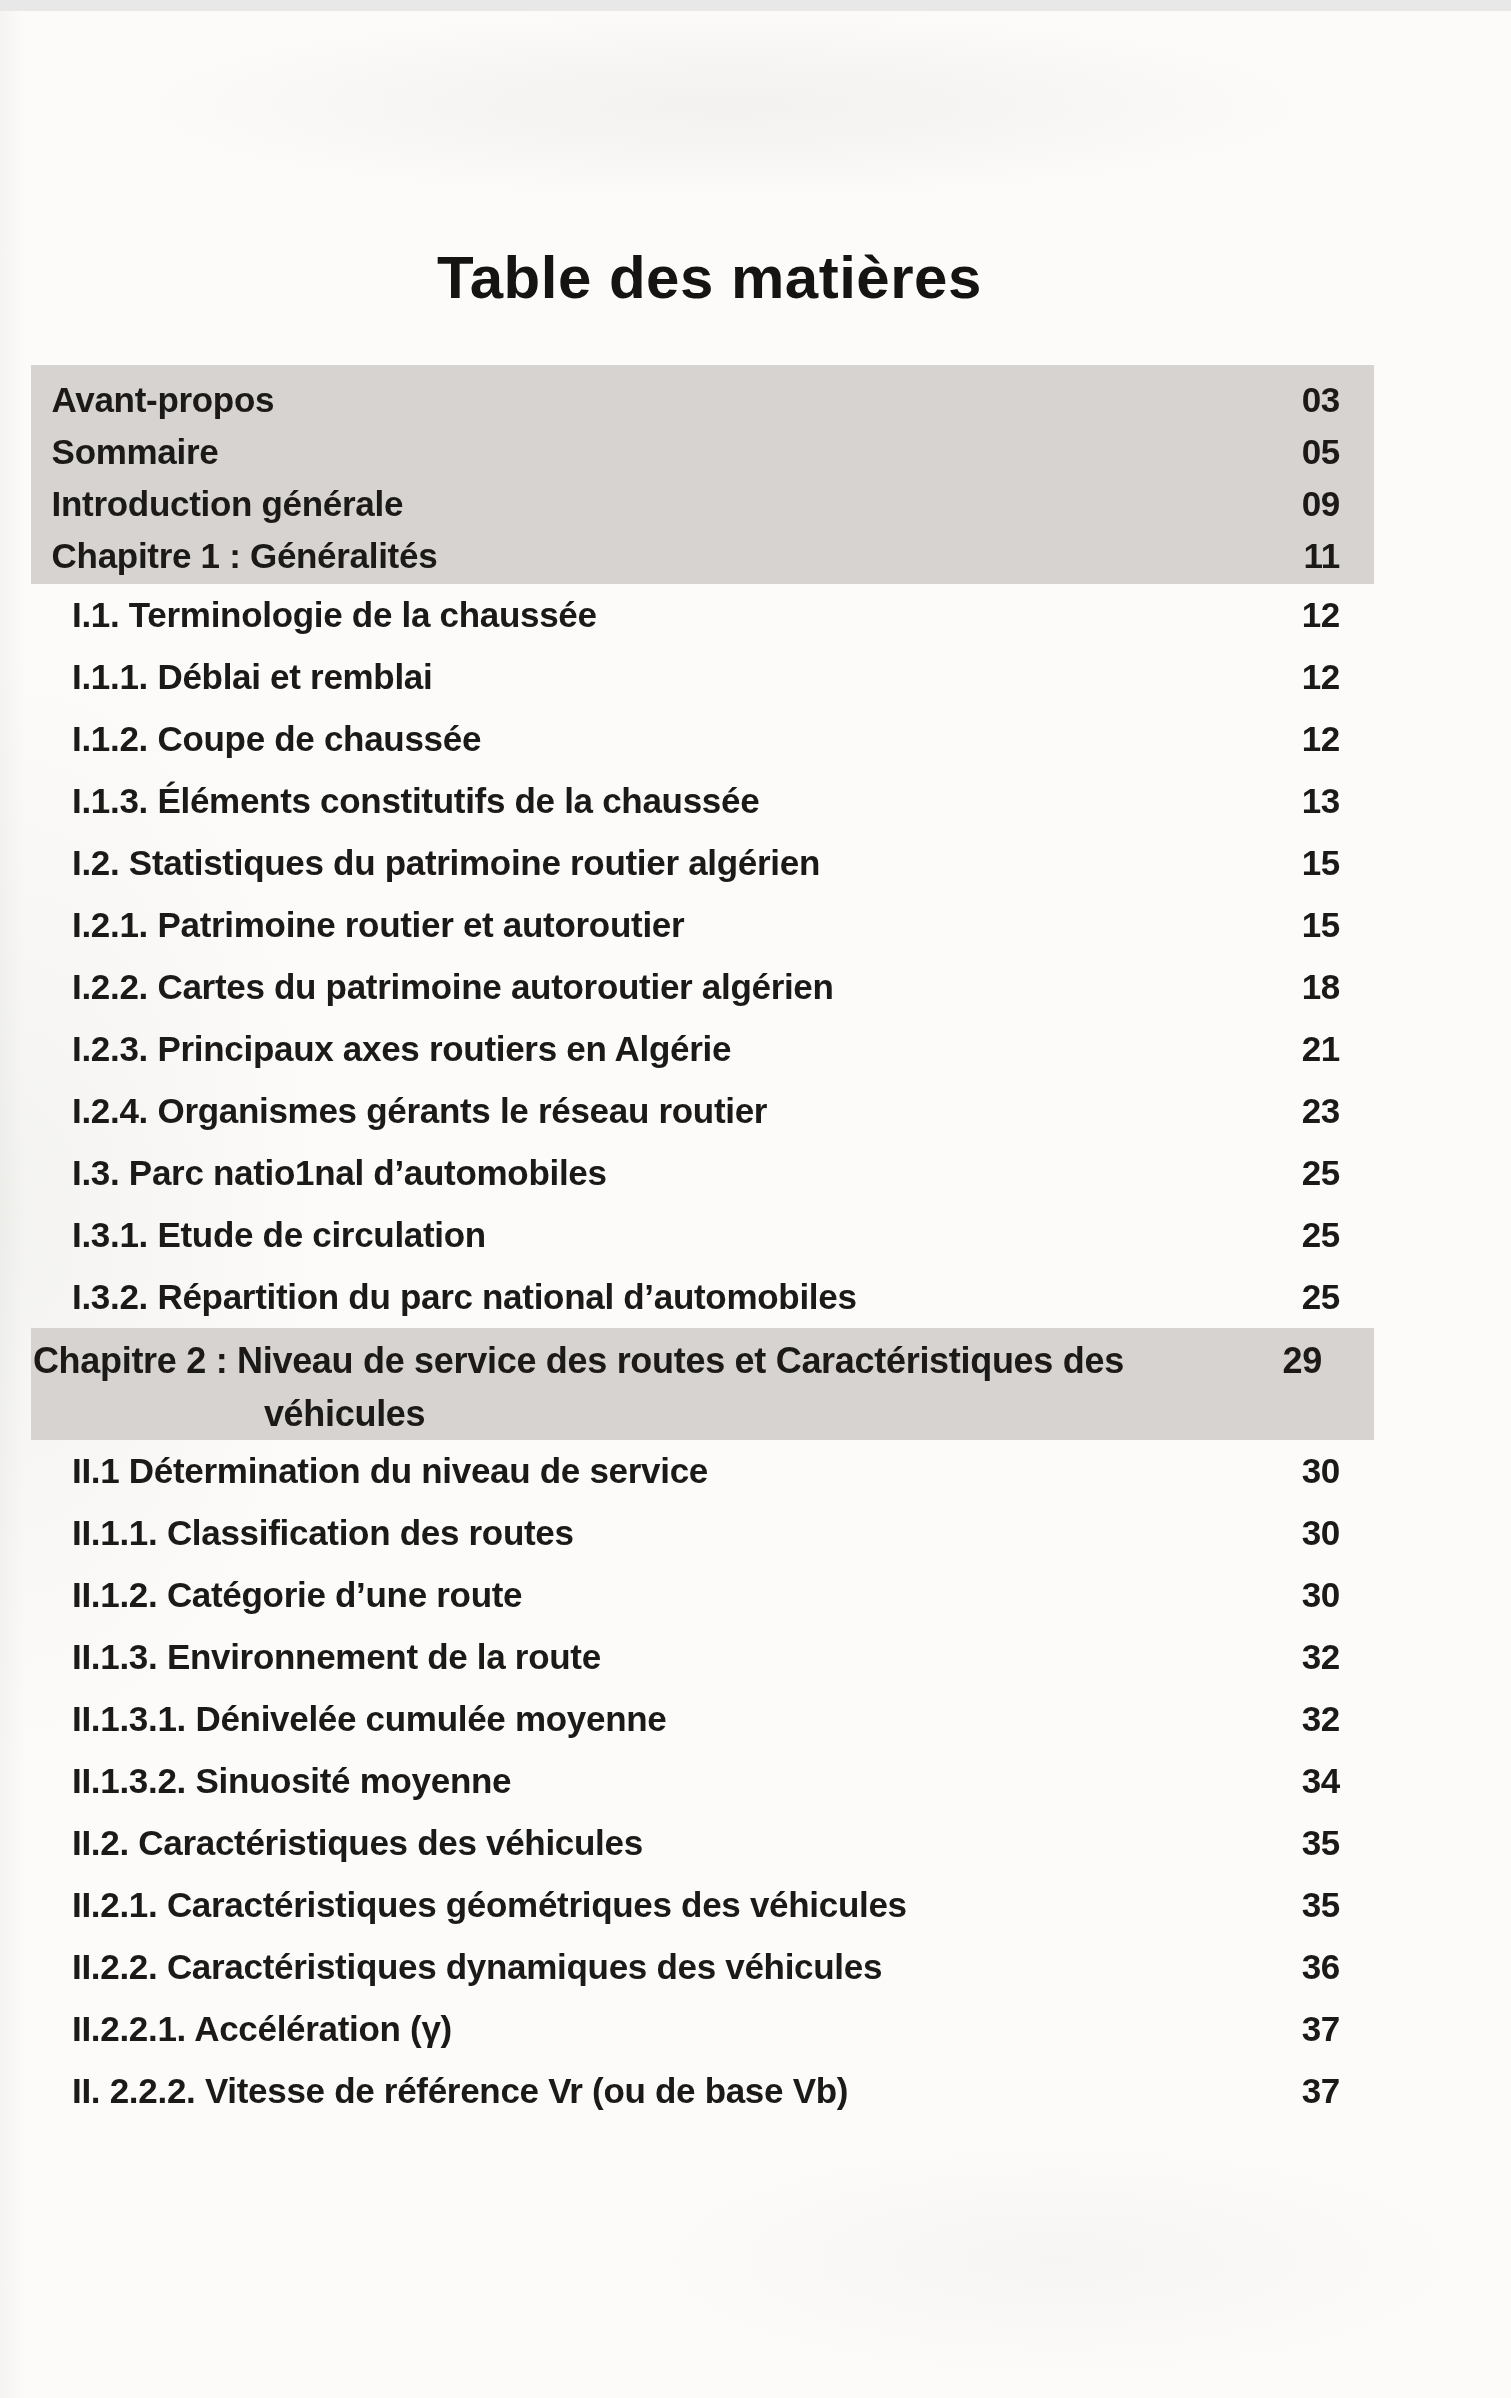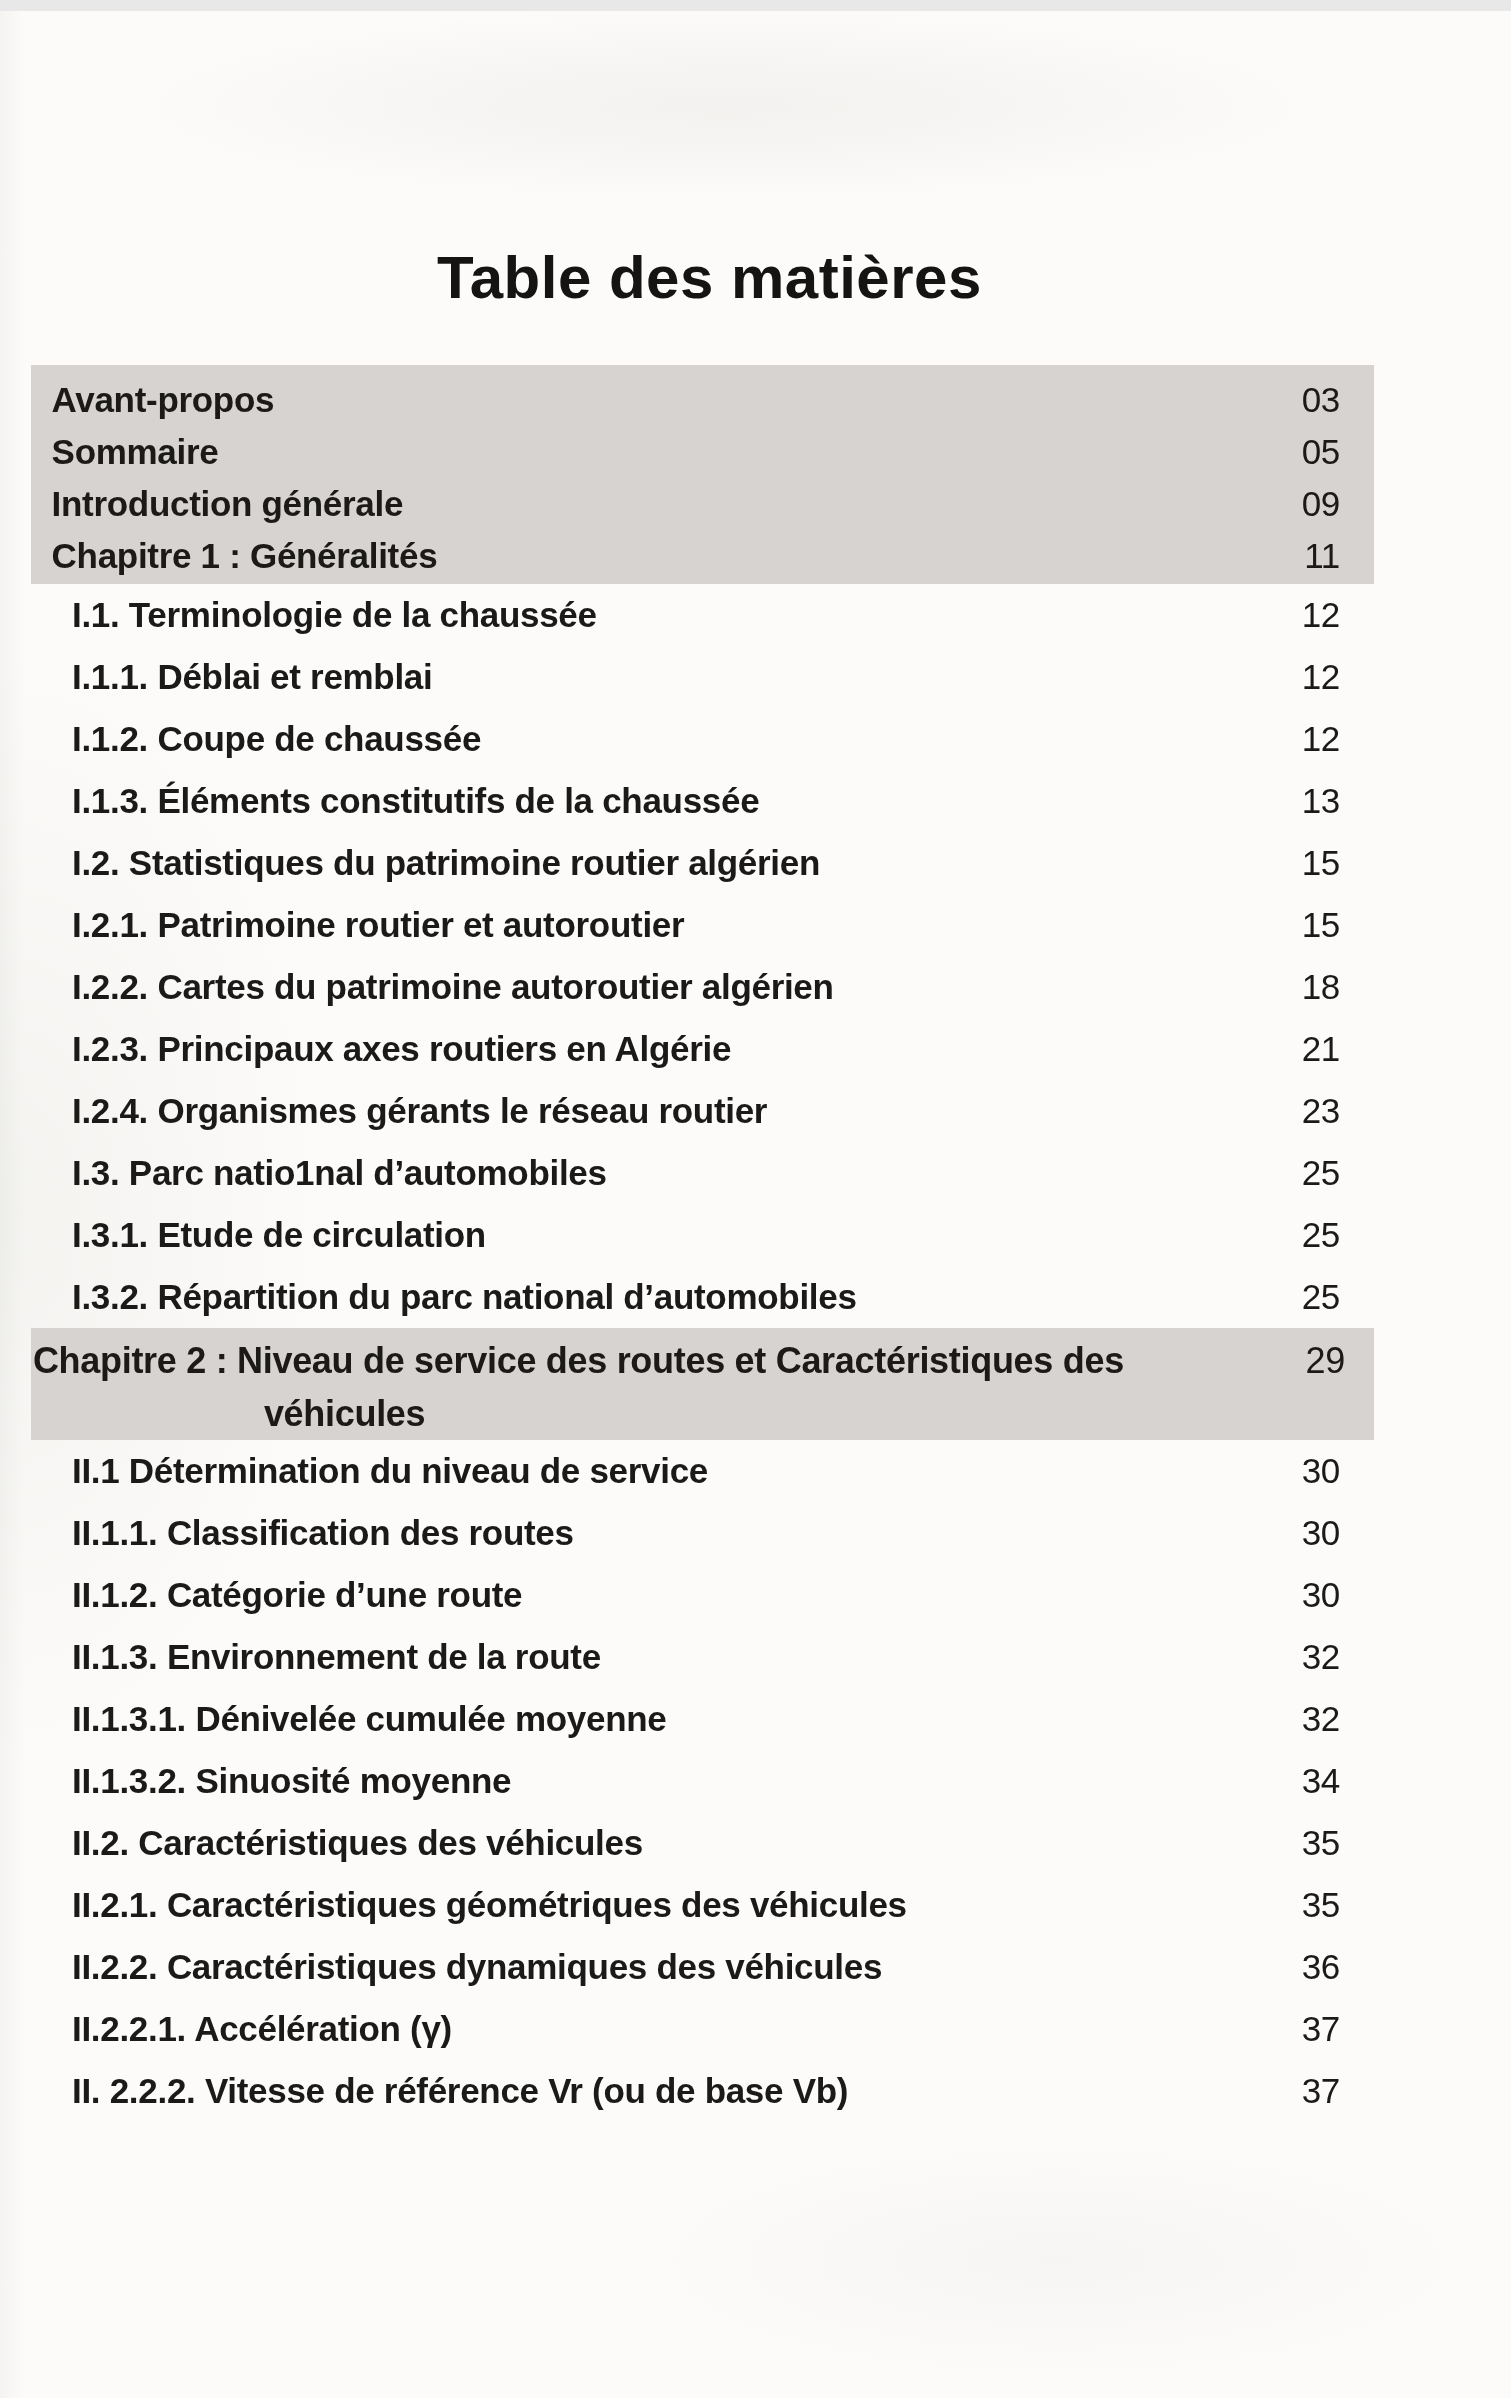--- a/index.html
+++ b/index.html
@@ -47,39 +47,39 @@
     justify-content: space-between;
     align-items: center;
     height: 62px;
     padding-left: 72px;
     padding-right: 171px; 
     font-size: 35px;
     font-weight: 700;
     letter-spacing: -0.3px;
     white-space: nowrap;
   }
-  .num { font-weight: 400; }
+  .num { font-weight: 700; }
   .band {
     margin-left: 31px;
     width: 1343px;      
     box-sizing: border-box;
     background: #d6d3d0;
   }
   .band1 { padding: 9.4px 0 1.9px 0; text-align: right; }
   .band1 .row {
     height: 52px;
     padding-left: 20.6px;   
     padding-right: 34px;  
   }
   .band2 { padding: 5.6px 0 0 0; }
   .row.ch2 {
     height: auto;
     align-items: flex-start;
     padding-left: 1.9px;    
-    padding-right: 29px;
+    padding-right: 52px;
     font-size: 36px;
   }
   .row.ch2 .lbl { line-height: 53px; }
   .row.ch2 .lbl .line2 { display: block; padding-left: 231px; }
   .row.ch2 .num { line-height: 53px; }
 </style>
 </head>
 <body>
 
 <div class="page">

